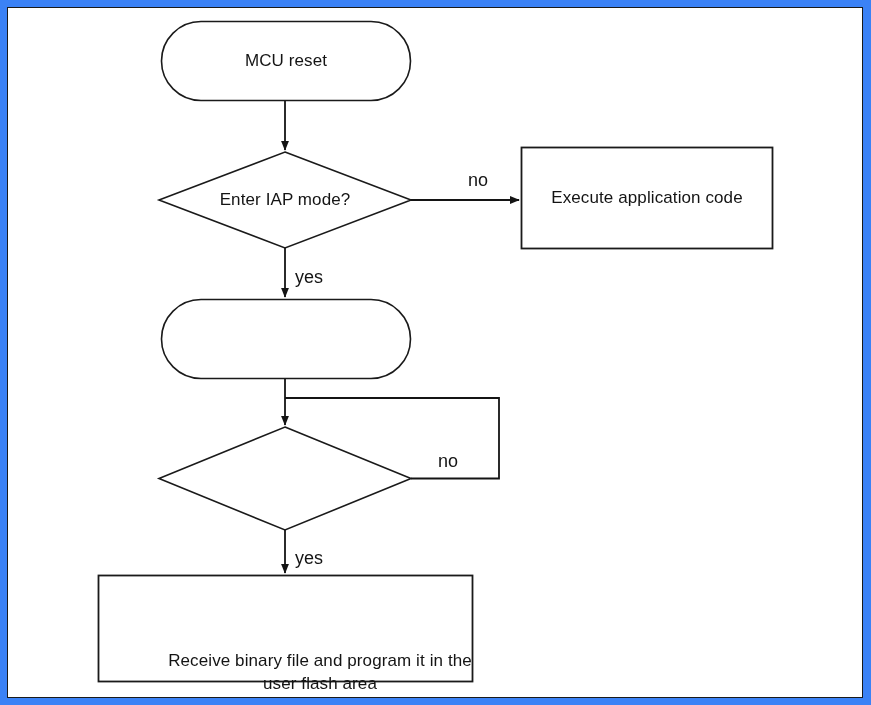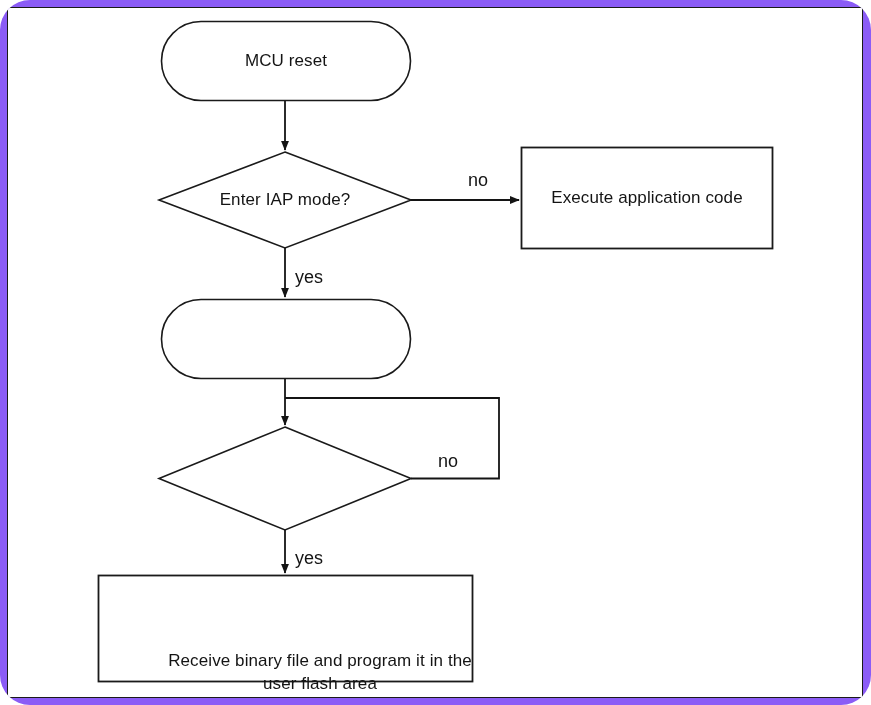--- a/index.html
+++ b/index.html
@@ -7,23 +7,22 @@
     padding: 0;
     background: #ffffff;
   }
   body {
     font-family: "Liberation Sans", sans-serif;
   }
   #canvas {
     position: relative;
     width: 871px;
     height: 705px;
-    background: #8b5cf6;
+    background: #3b82f6;
     overflow: hidden;
-    border-radius: 30px;
   }
   #frame {
     position: absolute;
     left: 7px;
     top: 7px;
     width: 856px;
     height: 691px;
     border: 1px solid #1a1a1a;
     box-sizing: border-box;
     background: #ffffff;

